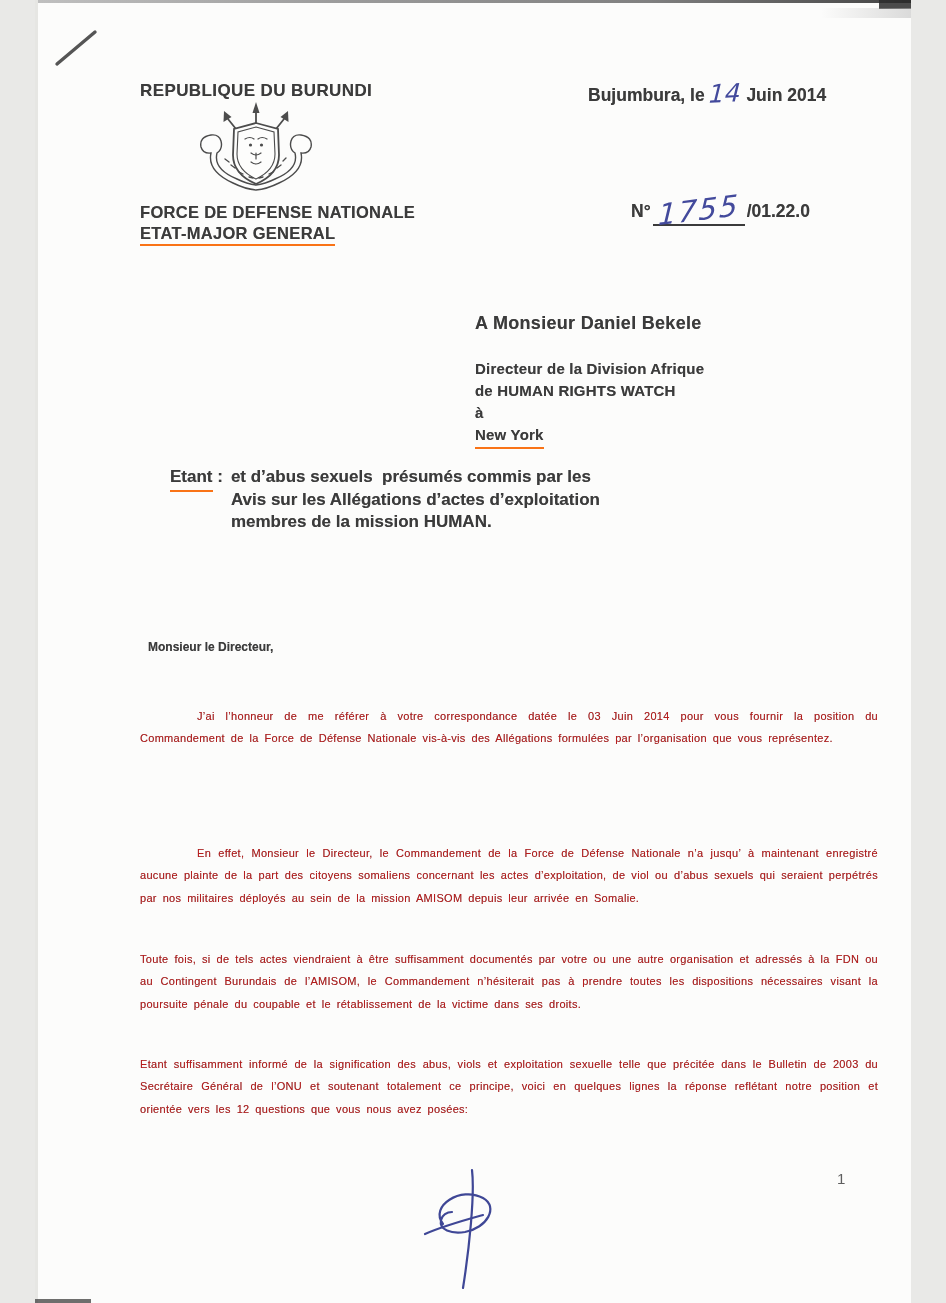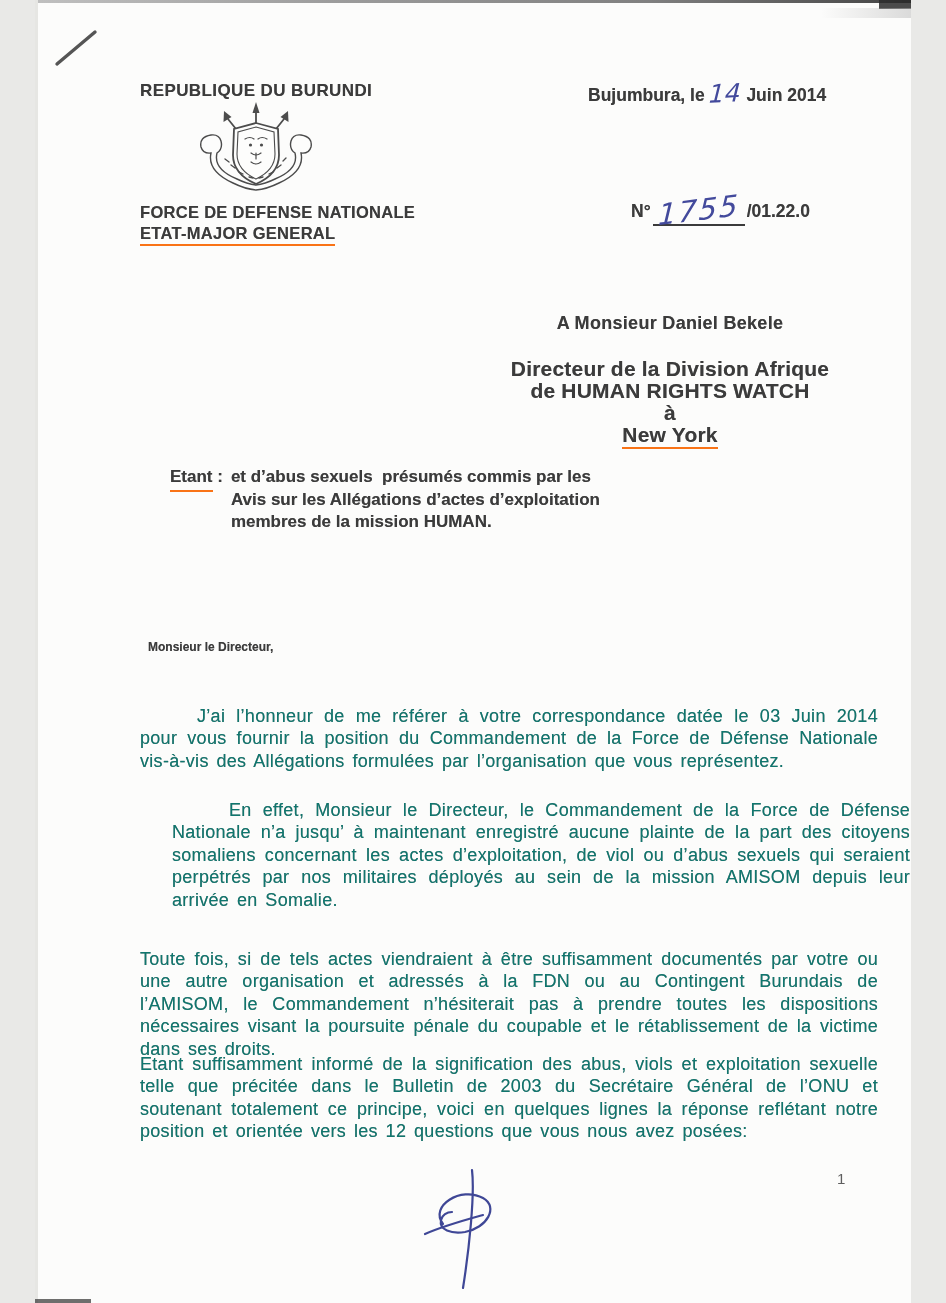--- a/index.html
+++ b/index.html
@@ -82,51 +82,51 @@
   .hand-ref {
     display: inline-block; font-size: 29px; letter-spacing: 2px;
     transform: rotate(-7deg) skewX(-10deg);
     position: relative; top: 3px;
   }
   .ref-suffix { padding-bottom: 4px; }
 
   
   .recipient-name {
     position: absolute; left: 440px; top: 313px; width: 390px;
-    text-align: center; font-size: 18px; font-weight: bold; letter-spacing: .3px;
+    font-size: 18px; font-weight: bold; letter-spacing: .3px;
   }
   .recipient-block {
     position: absolute; left: 440px; top: 358px; width: 390px;
-    text-align: center; font-size: 21px; font-weight: bold;
+    font-size: 15px; font-weight: bold;
     line-height: 22px; letter-spacing: .2px;
   }
 
   
   .subject {
     position: absolute; left: 135px; top: 466px;
     display: flex; font-size: 17px; font-weight: bold; line-height: 22.5px;
   }
   .subject-label { white-space: nowrap; margin-right: 8px; }
   .subject-lines div { white-space: pre-wrap; }
 
   
   .salutation {
     position: absolute; left: 113px; top: 640px;
     font-size: 12px; font-weight: bold;
   }
   .para {
     position: absolute; left: 105px; width: 738px;
-    font-size: 18px; line-height: 22.4px;
-    color: #0f766e;
+    font-size: 11px; line-height: 22.4px;
+    color: #b91c1c;
     text-align: justify;
     letter-spacing: .3px; word-spacing: 2.5px;
   }
   .para.indent { text-indent: 57px; }
   .p1 { top: 705px; }
-  .p2 { top: 799px; margin-left: 32px; }
+  .p2 { top: 842px; }
   .p3 { top: 948px; }
   .p4 { top: 1053px; }
 
   
   .page-number {
     position: absolute; left: 802px; top: 1170px;
     font-size: 15px; color: #5e5e5e;
   }
   .signature { position: absolute; left: 386px; top: 1160px; }
 </style>

